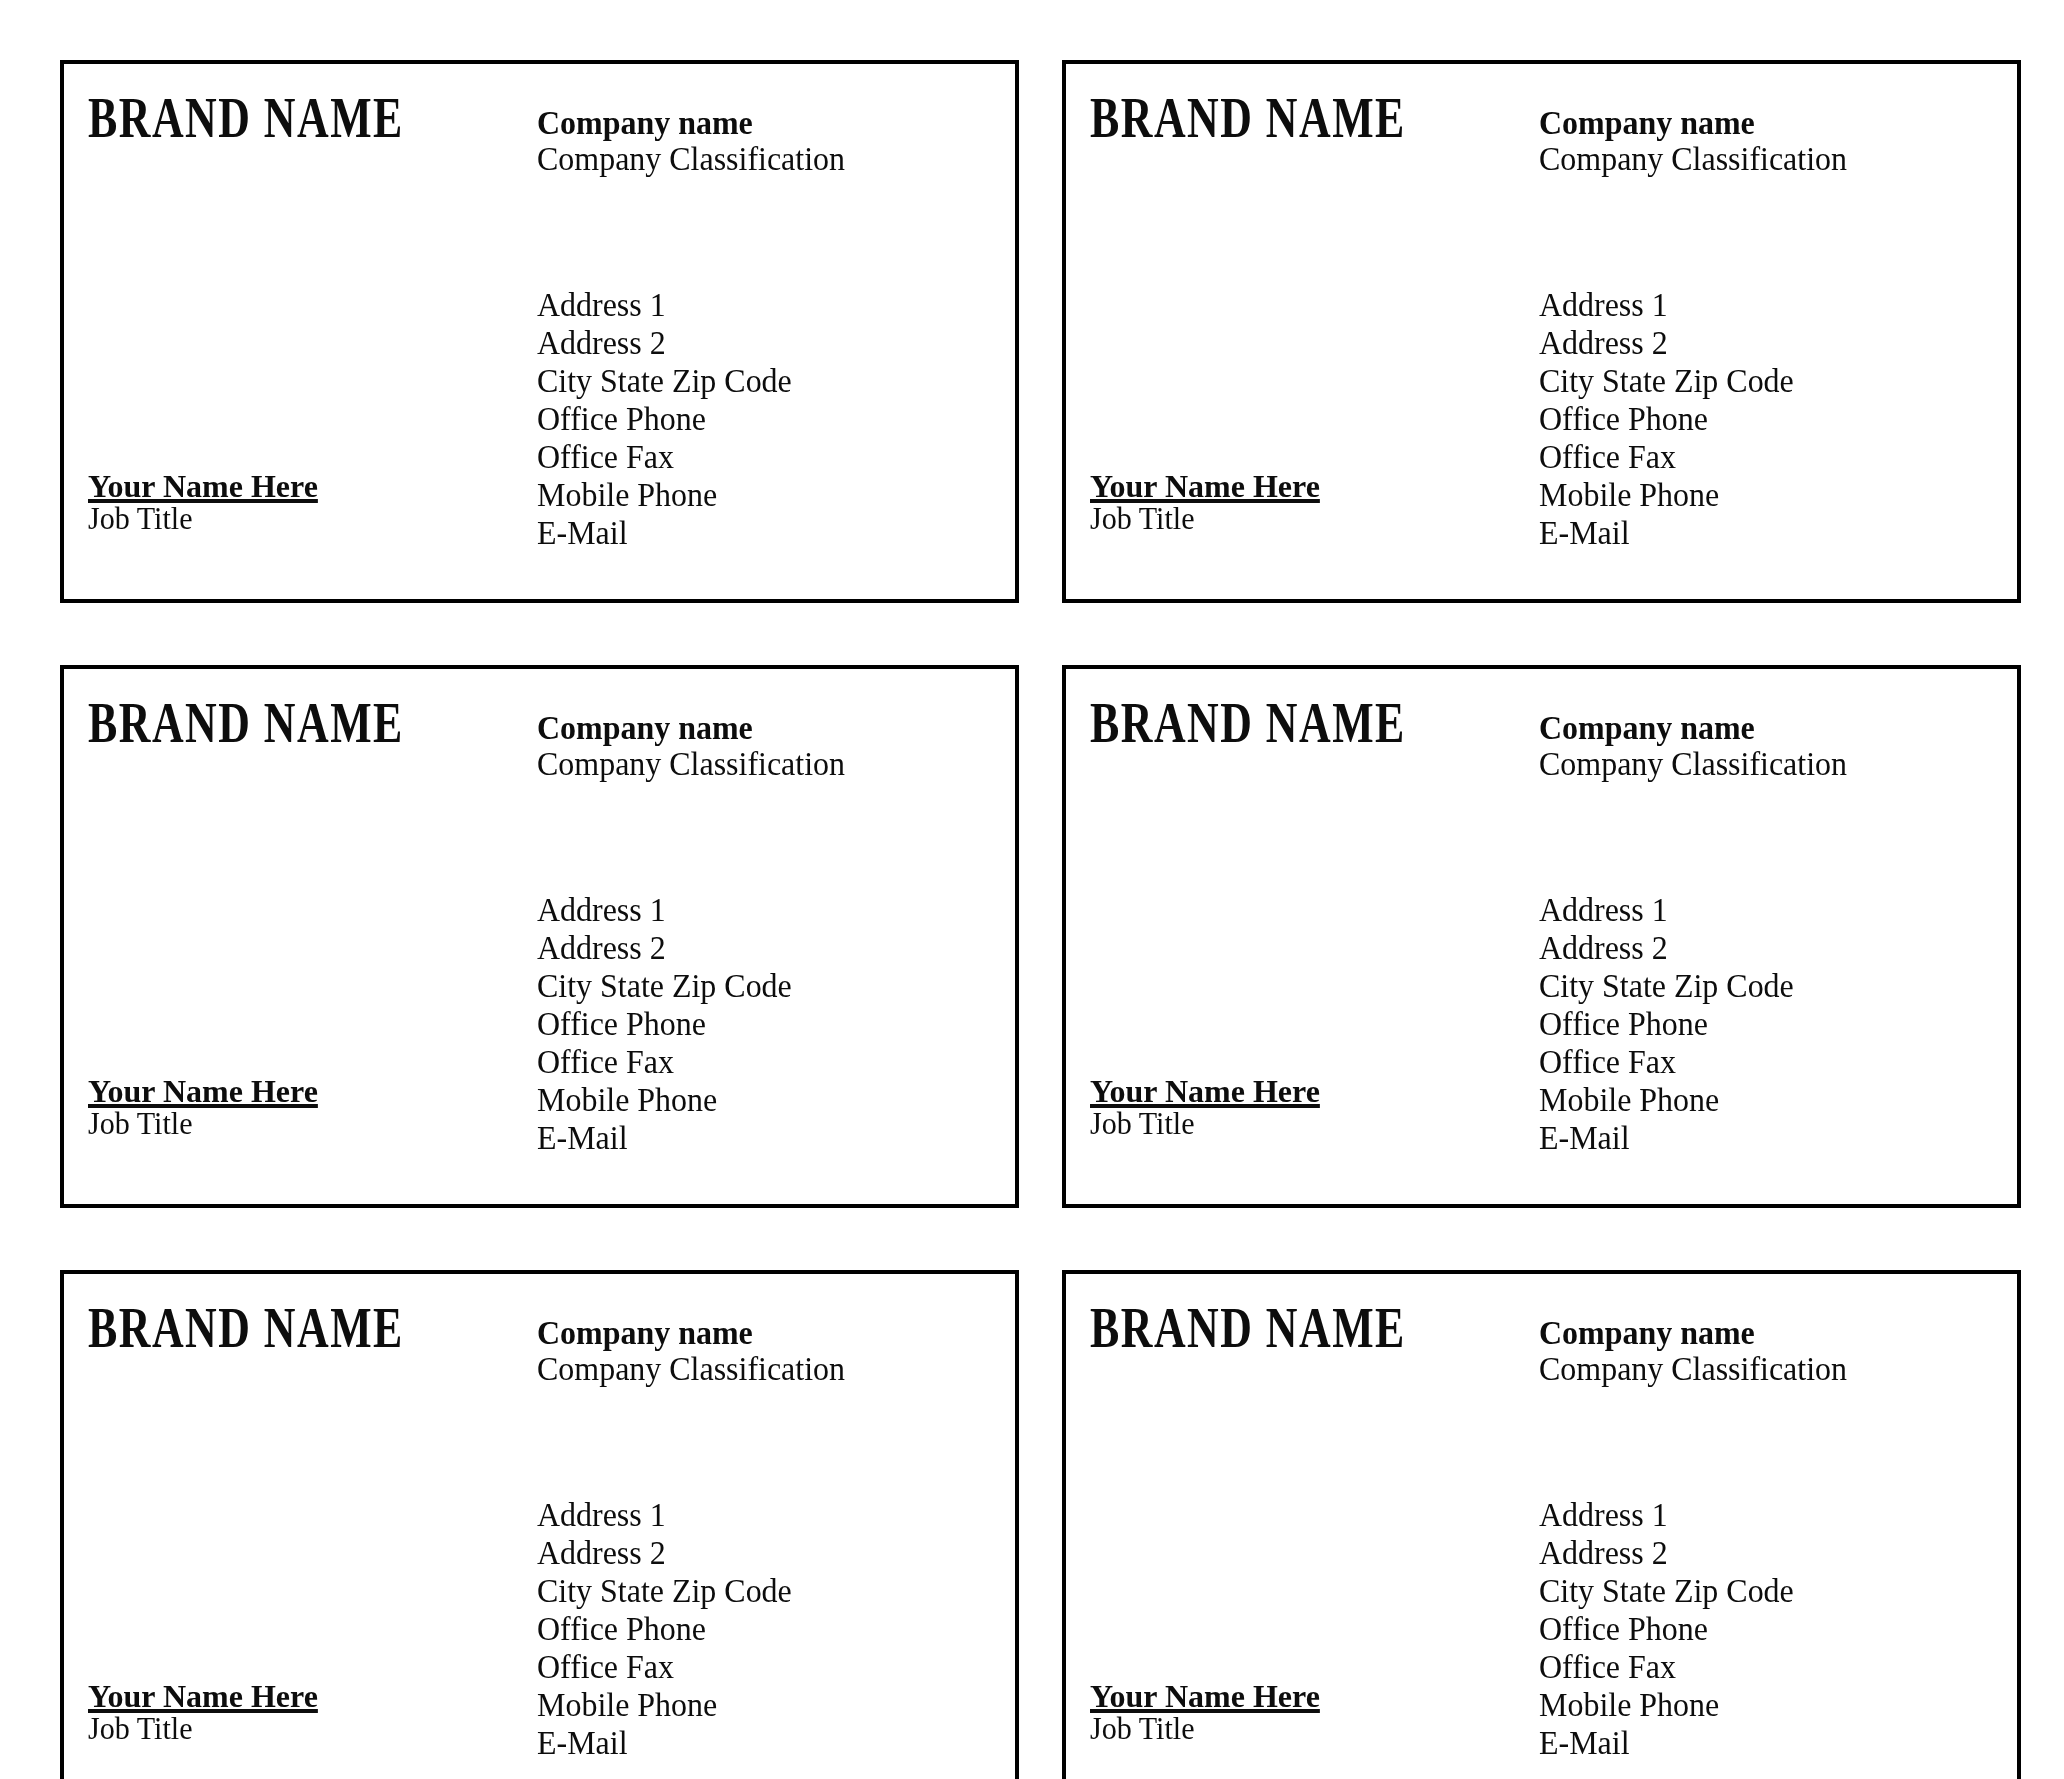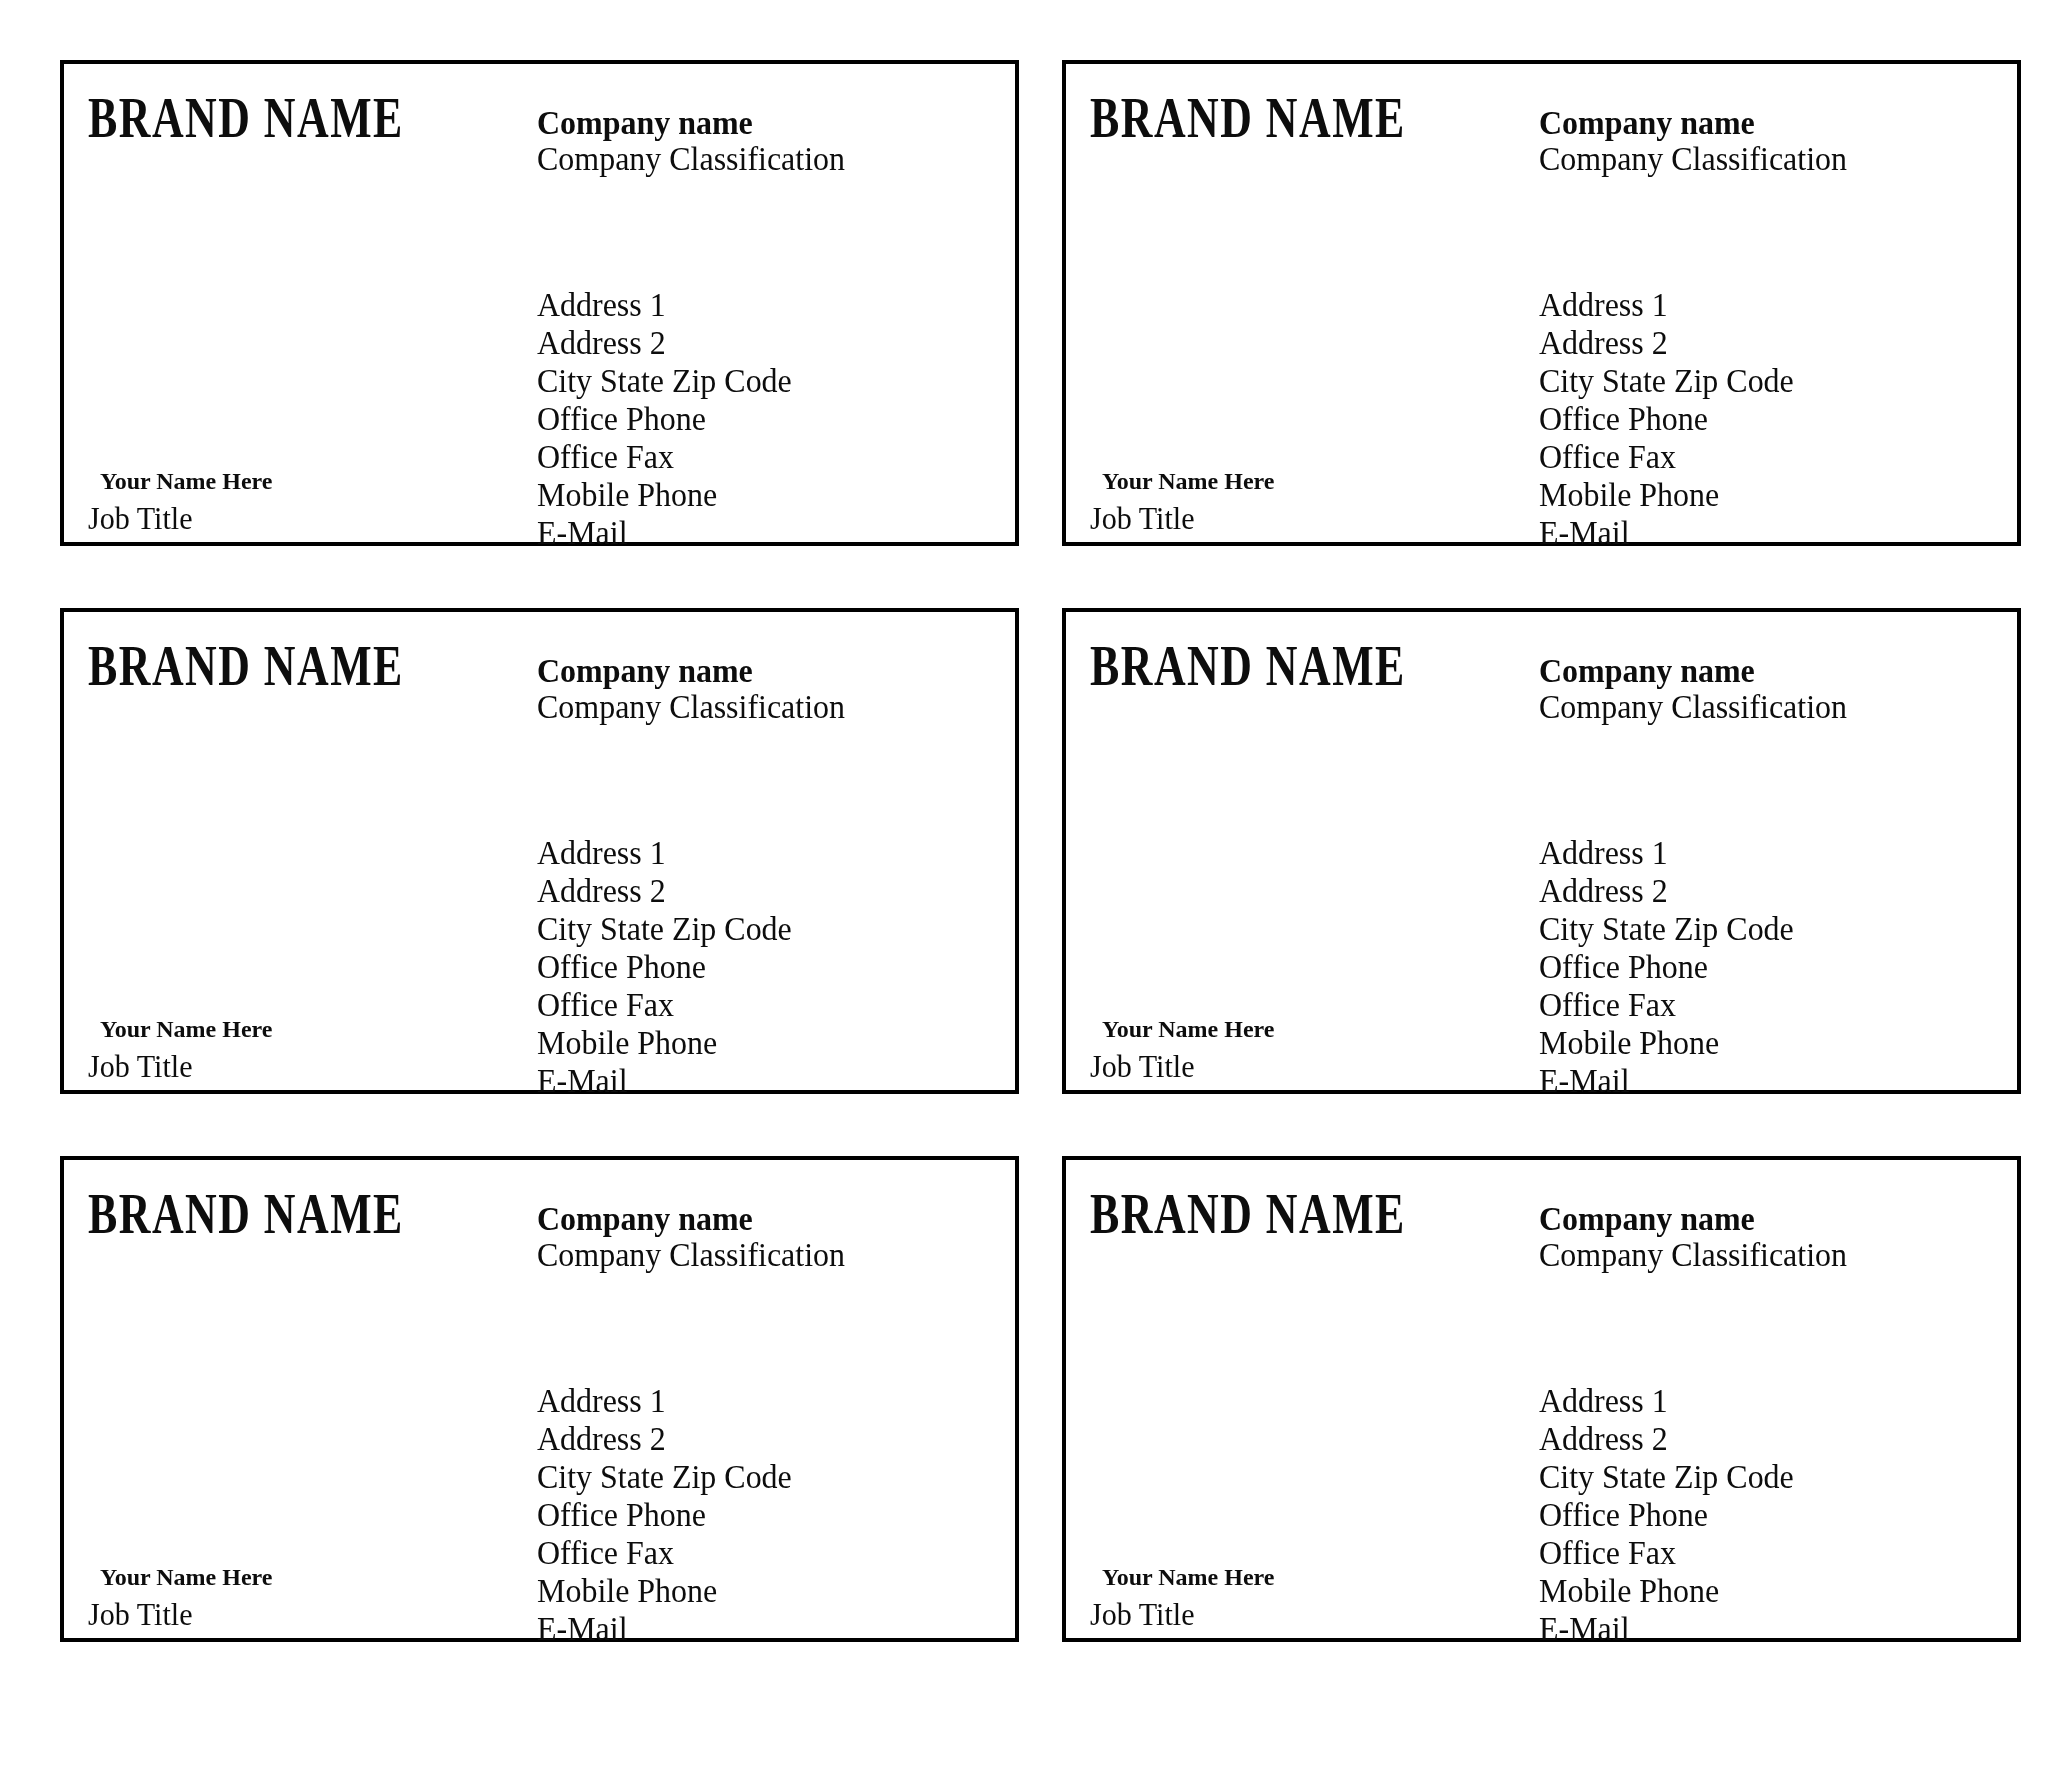--- a/index.html
+++ b/index.html
@@ -20,21 +20,21 @@
     left: 60px;
     top: 60px;
     display: grid;
     grid-template-columns: 959px 959px;
     gap: 62px 43px;
   }
   .card {
     position: relative;
     box-sizing: border-box;
     width: 959px;
-    height: 486px;
+    height: 543px;
     border: 4.8px solid #000000;
     background: #ffffff;
   }
   .brand {
     position: absolute;
     left: 24px;
     top: 21px;
     font-size: 57px;
     font-weight: bold;
     line-height: normal;
@@ -64,26 +64,27 @@
     left: 473px;
     top: 222px;
     font-size: 34px;
     line-height: 38px;
     white-space: nowrap;
     transform: scaleX(0.94);
     transform-origin: left top;
   }
   .person-name {
     position: absolute;
-    left: 36px;
+    left: 24px;
     top: 404px;
-    font-size: 24px;
+    font-size: 32px;
     font-weight: bold;
     line-height: normal;
     white-space: nowrap;
+    text-decoration: underline;
     text-decoration-thickness: 3.9px;
     text-underline-offset: 1.9px;
   }
   .job-title {
     position: absolute;
     left: 24px;
     top: 436px;
     font-size: 32px;
     line-height: normal;
     white-space: nowrap;

